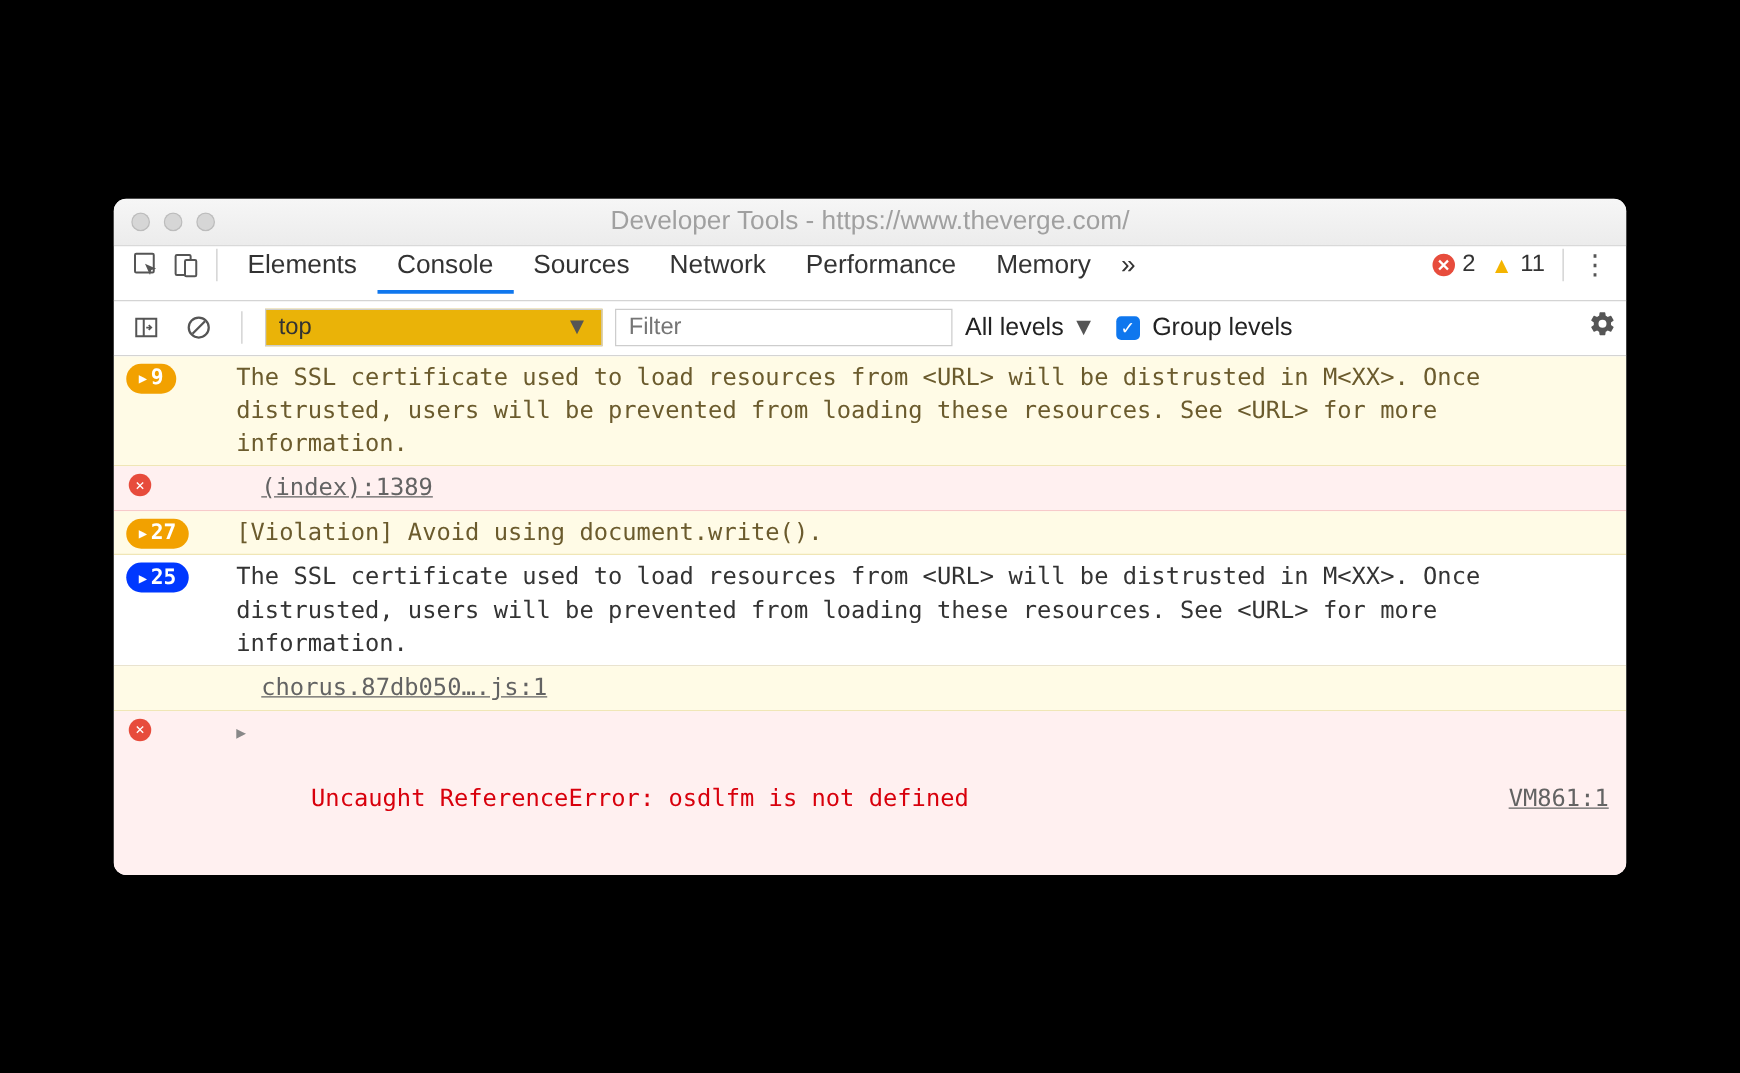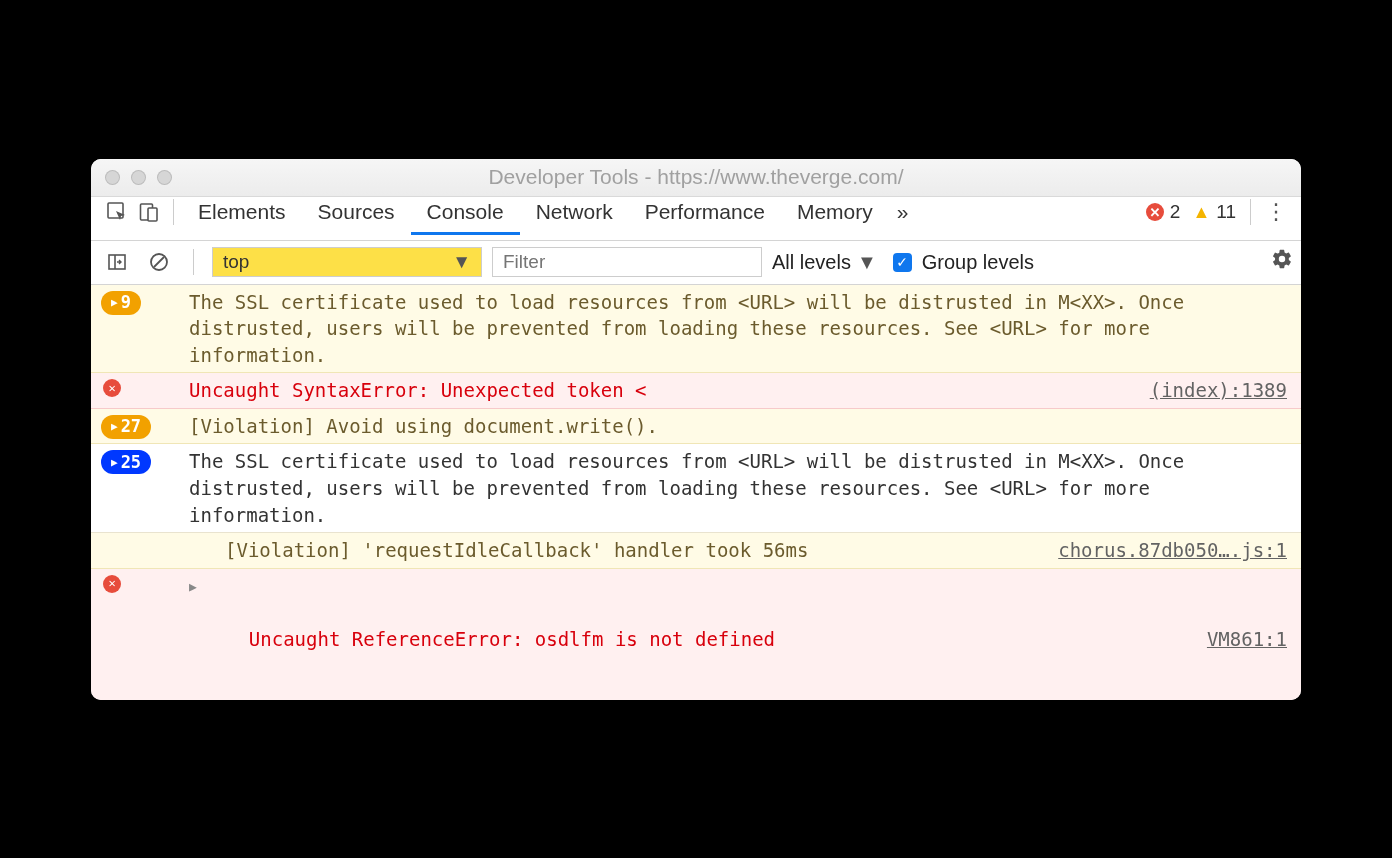--- a/index.html
+++ b/index.html
@@ -62,21 +62,21 @@
   
   .toolbar {
     height: 44px;
     border-bottom: 1px solid #d4d4d4;
     display:flex; align-items:center;
     padding: 0 8px 0 10px;
     gap:10px;
   }
   .context-select {
     width: 270px; height:30px; border:1px solid #cdcdcd; display:flex; align-items:center; justify-content:space-between;
-    padding:0 10px; font-size:19px; color:#333; background:#fde047;
+    padding:0 10px; font-size:19px; color:#333; background:#eab308;
   }
   .filter-input {
     width: 270px; height:30px; border:1px solid #cdcdcd; font-size:19px; color:#000000; padding:2px 10px; font-family:inherit;
   }
   .levels { font-size:20px; color:#222; display:flex; align-items:flex-end; gap:6px;}
   .chk { width:19px; height:19px; border-radius:4px; background:#0f77ee; display:flex; align-items:center; justify-content:center; color:#fff; font-size:14px; margin-left:6px;}
   .group-label { font-size:20px; color:#222; }
   .gear { font-size:22px; color:#555; }
   
   .console { flex:1; overflow:hidden; font-family: Menlo, Consolas, monospace; font-size:19px; line-height:1.4; }
@@ -119,22 +119,22 @@
       </svg>
     </div>
     <div class="icon-btn">
       <svg width="22" height="22" viewBox="0 0 22 22" fill="none" stroke="#555" stroke-width="1.6">
         <rect x="2.5" y="3" width="12" height="16" rx="1"></rect>
           <rect x="10" y="7" width="9" height="13" rx="1" fill="#fff"></rect>
       </svg>
     </div>
     <div class="sep"></div>
     <div class="tab">Elements</div>
+    <div class="tab active">Console</div>
     <div class="tab">Sources</div>
-    <div class="tab active">Console</div>
     <div class="tab">Network</div>
     <div class="tab">Performance</div>
     <div class="tab">Memory</div>
     <div class="tab" style="padding:0 8px">»</div>
     <div class="spacer"></div>
     <div class="status-counts">
       <span class="ic-circle ic-err">✕</span>
       <span class="status-n">2</span>
       <span class="warn-tri">▲</span>
       <span class="status-n">11</span>
@@ -186,21 +186,20 @@
             <span>9</span>
           </span>
       </div>
       <div class="msg">The SSL certificate used to load resources from &lt;URL&gt; will be distrusted in M&lt;XX&gt;. Once distrusted, users will be prevented from loading these resources. See &lt;URL&gt; for more information.</div>
     </div>
 
     <div class="row err">
       <div class="gutter">
           <span class="err-dot">✕</span>
         </div>
-      <div class="msg">Uncaught SyntaxError: Unexpected token &lt;</div>
       <a class="src">(index):1389</a>
     </div>
 
     <div class="row warn">
       <div class="gutter">
         <span class="badge yellow">
             <span class="tri">▶</span>
             <span>27</span>
           </span>
       </div>
@@ -212,21 +211,20 @@
         <span class="badge blue">
             <span class="tri">▶</span>
             <span>25</span>
           </span>
       </div>
       <div class="msg">The SSL certificate used to load resources from &lt;URL&gt; will be distrusted in M&lt;XX&gt;. Once distrusted, users will be prevented from loading these resources. See &lt;URL&gt; for more information.</div>
     </div>
 
     <div class="row warn">
       <div class="gutter"></div>
-      <div class="msg" style="padding-left:36px">[Violation] 'requestIdleCallback' handler took 56ms</div>
       <a class="src">chorus.87db050….js:1</a>
     </div>
 
     <div class="row err">
       <div class="gutter">
           <span class="err-dot">✕</span>
         </div>
       <span class="expand-caret">▶</span>
       <div class="msg stack">
         <div style="display:flex;"><span style="flex:1">Uncaught ReferenceError: osdlfm is not defined</span><a class="src">VM861:1</a></div>

